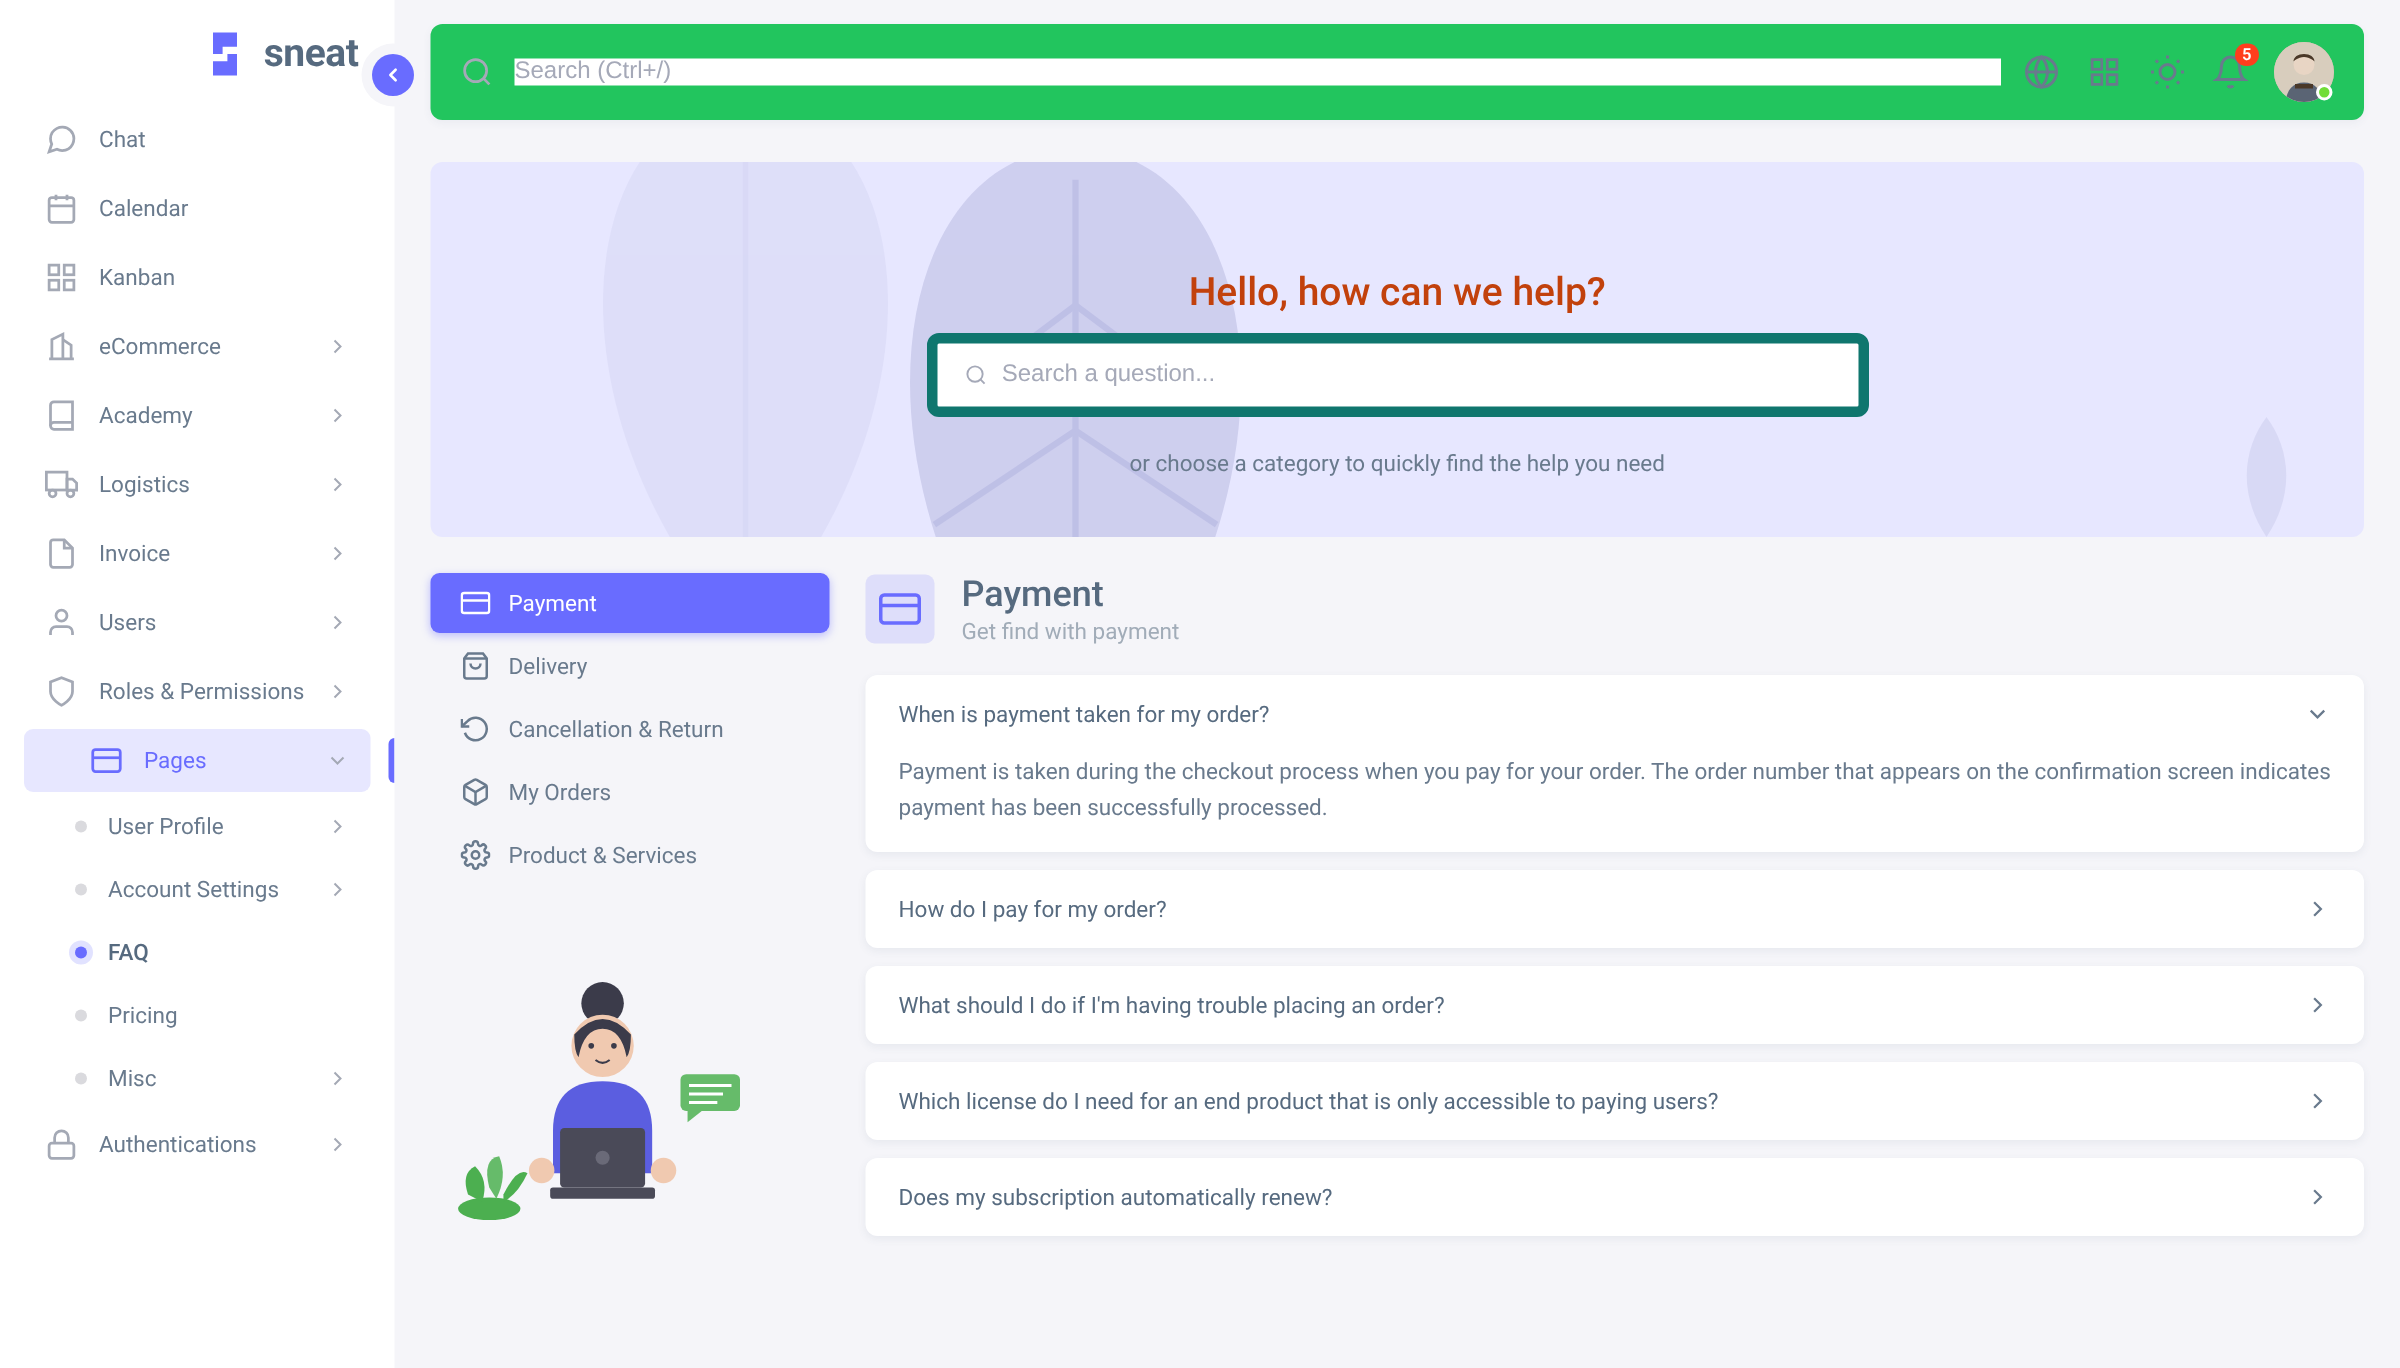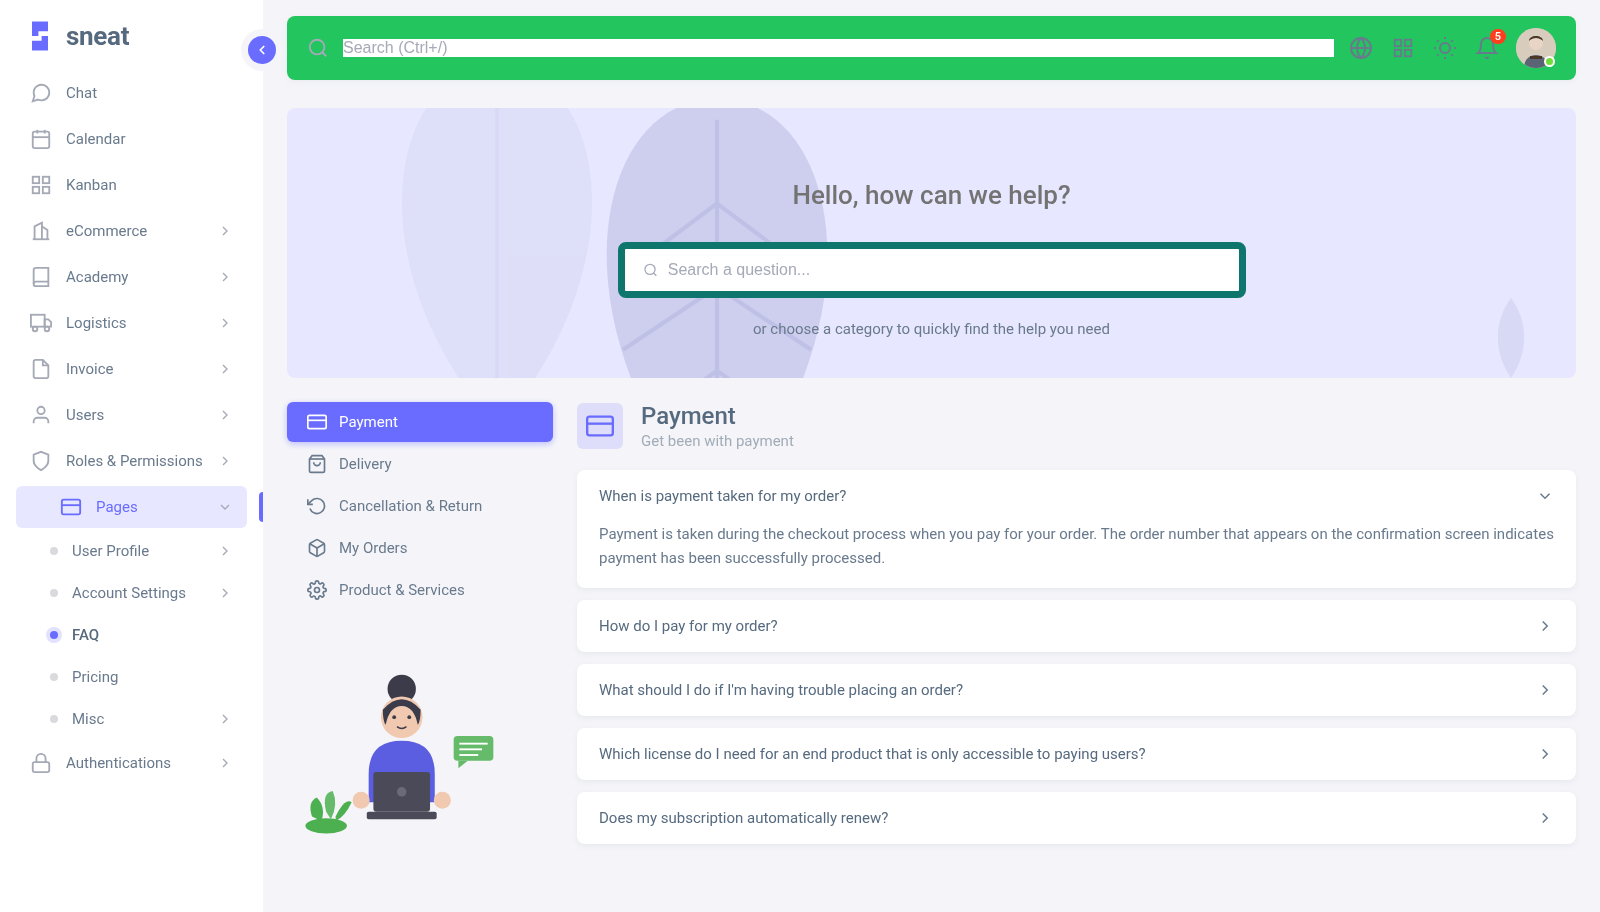--- a/index.html
+++ b/index.html
@@ -20,20 +20,21 @@
       height: 100%;
       padding: 20px 0;
       position: relative;
       flex-shrink: 0;
     }
     .logo-row {
       display: flex;
       align-items: center;
       gap: 10px;
       padding: 0 24px 20px;
+      justify-content: flex-end;
     }
     .logo-mark {
       width: 32px;
       height: 32px;
     }
     .brand-name {
       font-size: 26px;
       font-weight: 700;
       color: #566a7f;
       letter-spacing: -0.3px;
@@ -230,22 +231,22 @@
       position: absolute;
       bottom: 0;
       right: 30px;
       width: 70px;
       height: 80px;
       opacity: 0.4;
     }
     .hero-title {
       font-size: 26px;
       font-weight: 500;
-      color: #737373;
-      margin-bottom: 32px;
+      color: #c2410c;
+      margin-bottom: 12px;
       position: relative;
     }
     .hero-search {
       display: flex;
       align-items: center;
       gap: 10px;
       background: #fff;
       border: 7px solid #0f766e;
       border-radius: 8px;
       padding: 12px 18px;
@@ -711,21 +712,21 @@
     <div class="faq-col">
       <div class="section-head">
         <div class="section-icon">
           <svg width="28" height="28" viewBox="0 0 24 24" fill="none" stroke="currentColor" stroke-width="2">
               <rect x="1" y="4" width="22" height="16" rx="2"></rect>
               <line x1="1" y1="10" x2="23" y2="10"></line>
             </svg>
         </div>
         <div>
           <div class="section-title">Payment</div>
-          <div class="section-sub">Get been with payment</div>
+          <div class="section-sub">Get find with payment</div>
         </div>
       </div>
 
       <div class="accordion">
         <div class="accordion-item">
           <div class="accordion-header">
             <span>When is payment taken for my order?</span>
             <svg class="accordion-chevron" viewBox="0 0 24 24" fill="none" stroke="currentColor" stroke-width="2">
                 <polyline points="6 9 12 15 18 9"></polyline>
               </svg>

